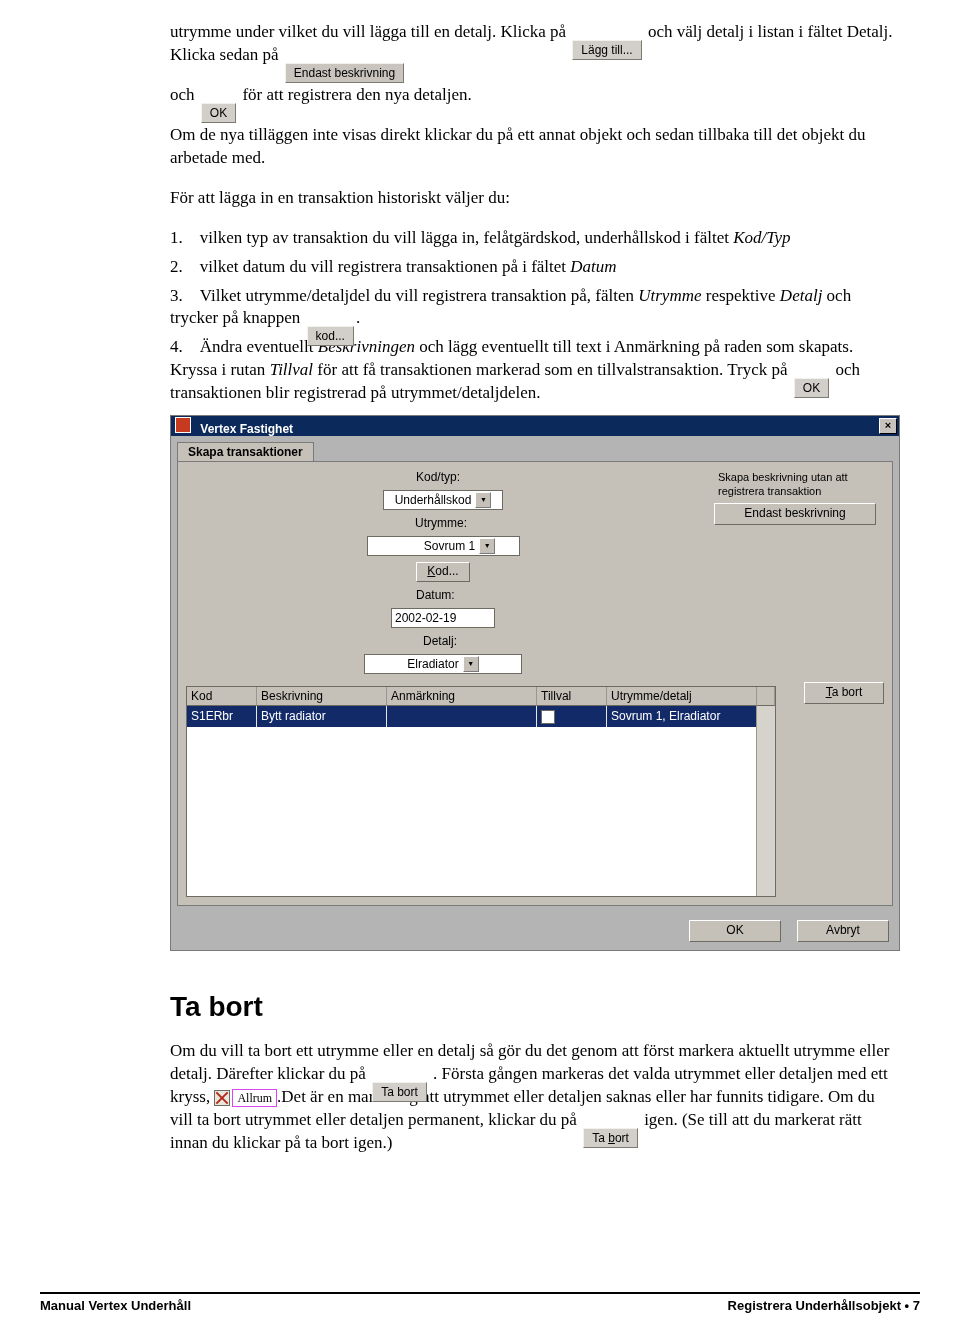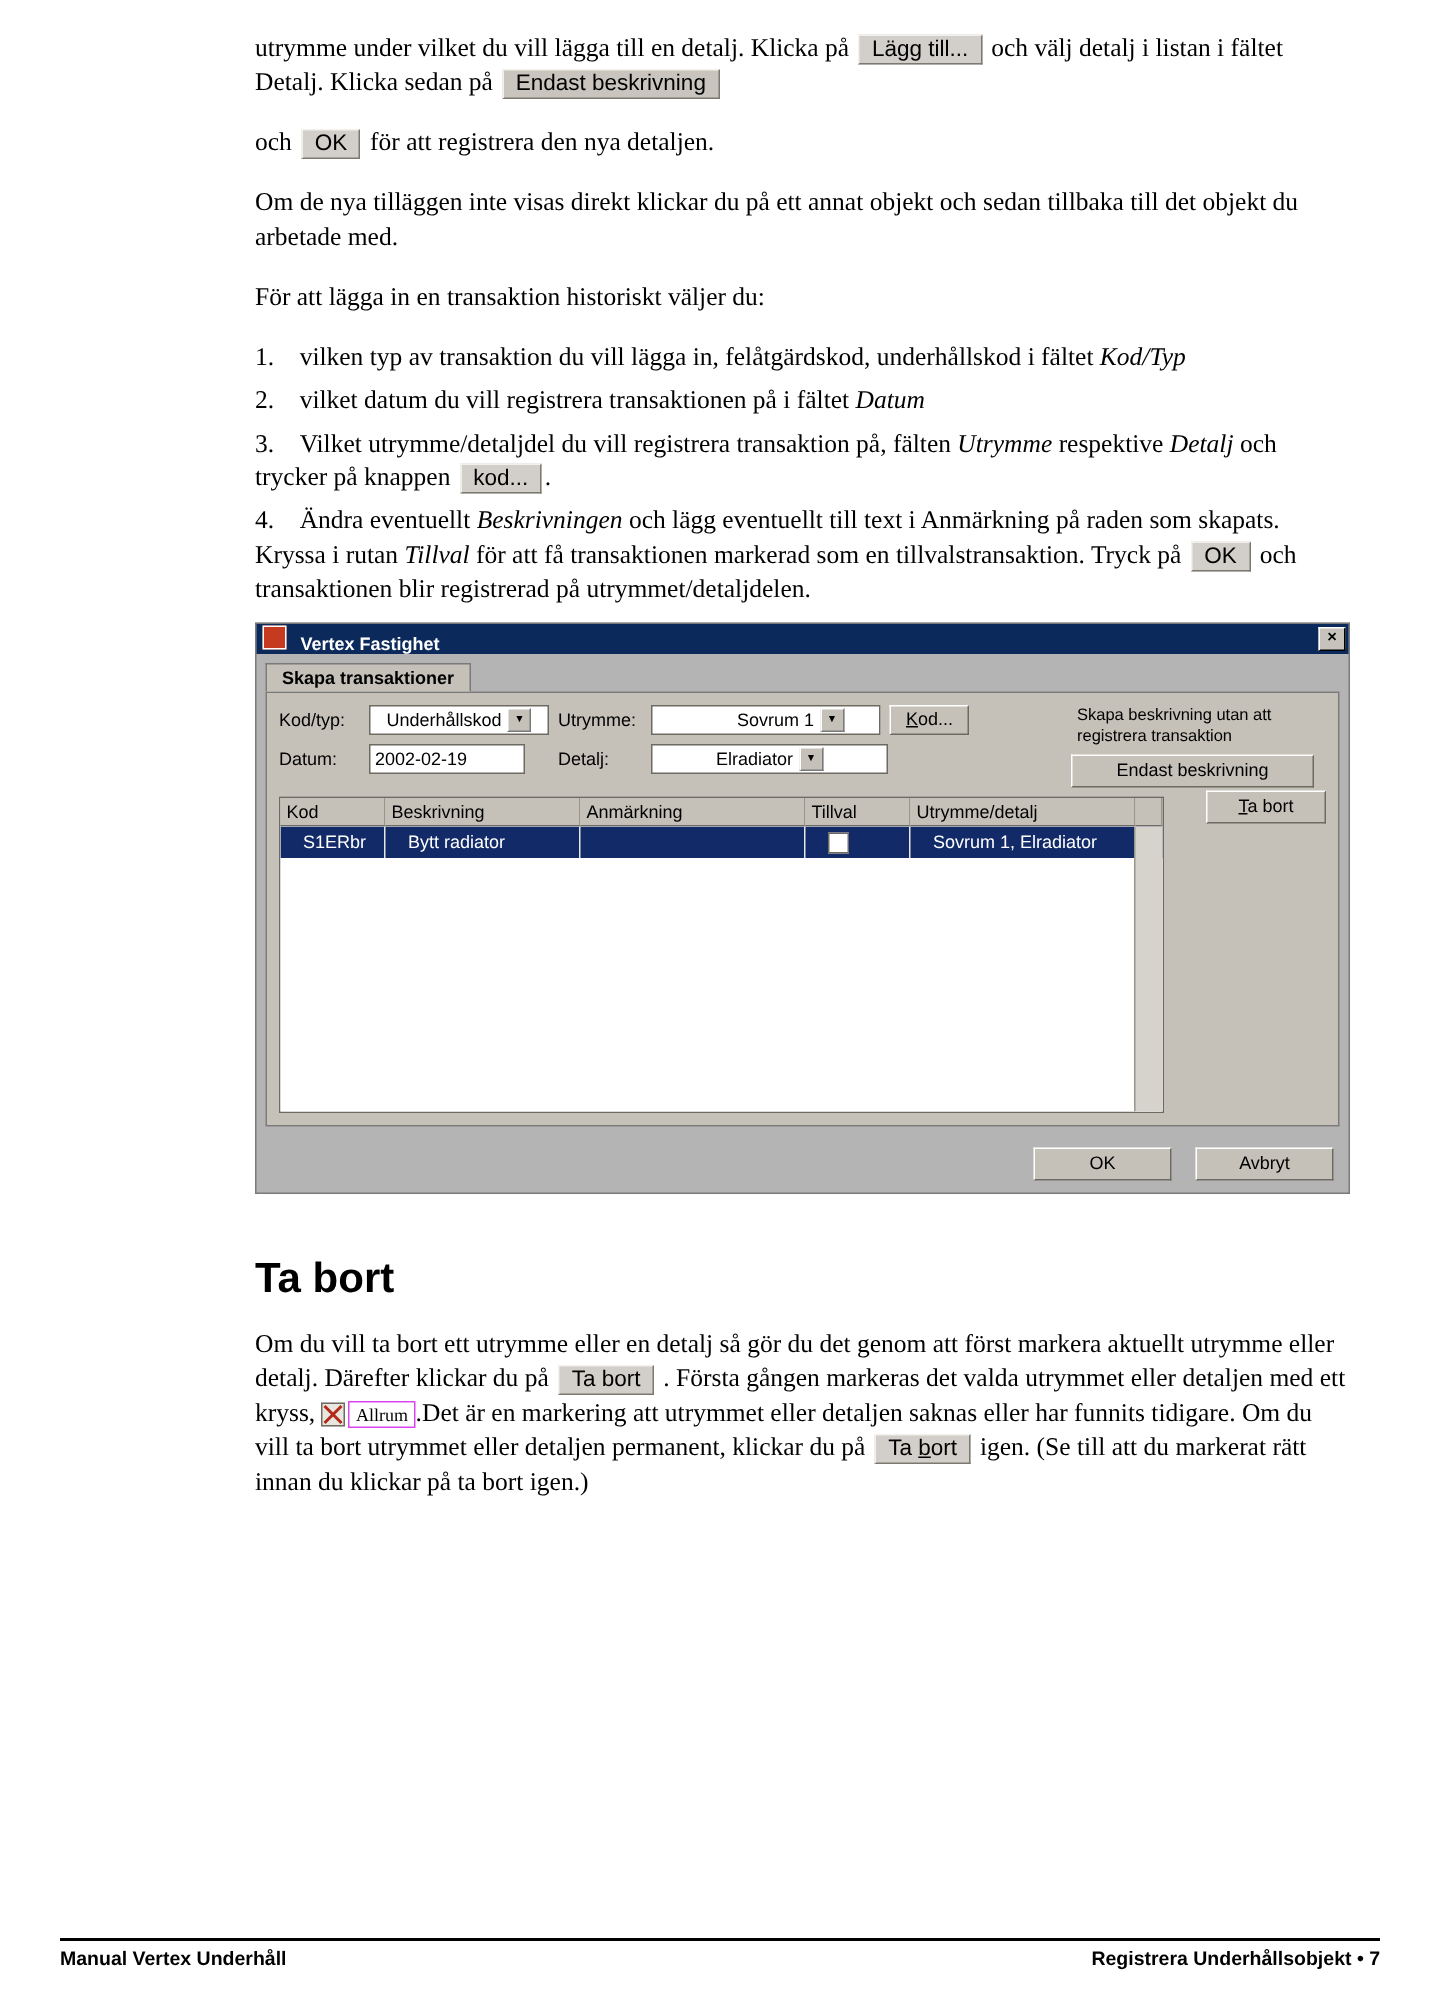--- a/index.html
+++ b/index.html
@@ -17,28 +17,28 @@
     min-height: 1280px;
   }
   .flow { line-height: 1.35; }
   .inline-btn {
     display: inline-block;
     background: #d2cfca;
     border: 1px solid #7c7970;
     border-top-color: #f3f1ec;
     border-left-color: #f3f1ec;
     font-family: Tahoma, Arial, sans-serif;
-    font-size: 15px;
+    font-size: 12px;
     color: #000;
     padding: 0 8px;
     height: 18px;
     line-height: 18px;
     position: relative;
     margin: 0 2px;
-    top: 0;
+    top: 17px;
   }
   .inline-btn.dark {
     background: #c9c5be;
   }
   .inline-btn .underline-char { text-decoration: underline; }
   .italic { font-style: italic; }
   .step { margin: 6px 0; }
   .screenshot-window {
     margin: 10px 0 40px 0;
     background: #b4b4b4;
@@ -95,20 +95,21 @@
     background: #c5c1b9;
     margin: 0 6px 6px 6px;
     border: 1px solid #7a7a7a;
     padding: 8px;
   }
   .form-row {
     display: flex;
     align-items: center;
     gap: 6px;
     margin-bottom: 6px;
+    flex-direction: column;
   }
   .lbl {
     font-size: 12px;
     min-width: 54px;
     text-align: left;
   }
   .combo, .txt {
     background: #fff;
     border: 1px solid #6d6a62;
     height: 18px;
@@ -157,21 +158,21 @@
     grid-template-columns: 70px 130px 150px 70px 1fr 18px;
     font-size: 12px;
   }
   .grid-head div {
     background: #c5c1b9;
     border-bottom: 1px solid #6d6a62;
     border-right: 1px solid #9a968e;
     padding: 2px 4px;
   }
   .grid-row div {
-    padding: 3px 15px;
+    padding: 3px 4px;
     border-right: 1px solid #e8e6e0;
   }
   .grid-row.sel {
     background: #122a68;
     color: #fff;
   }
   .grid-body {
     height: 190px;
     background: #fff;
     overflow: hidden;

